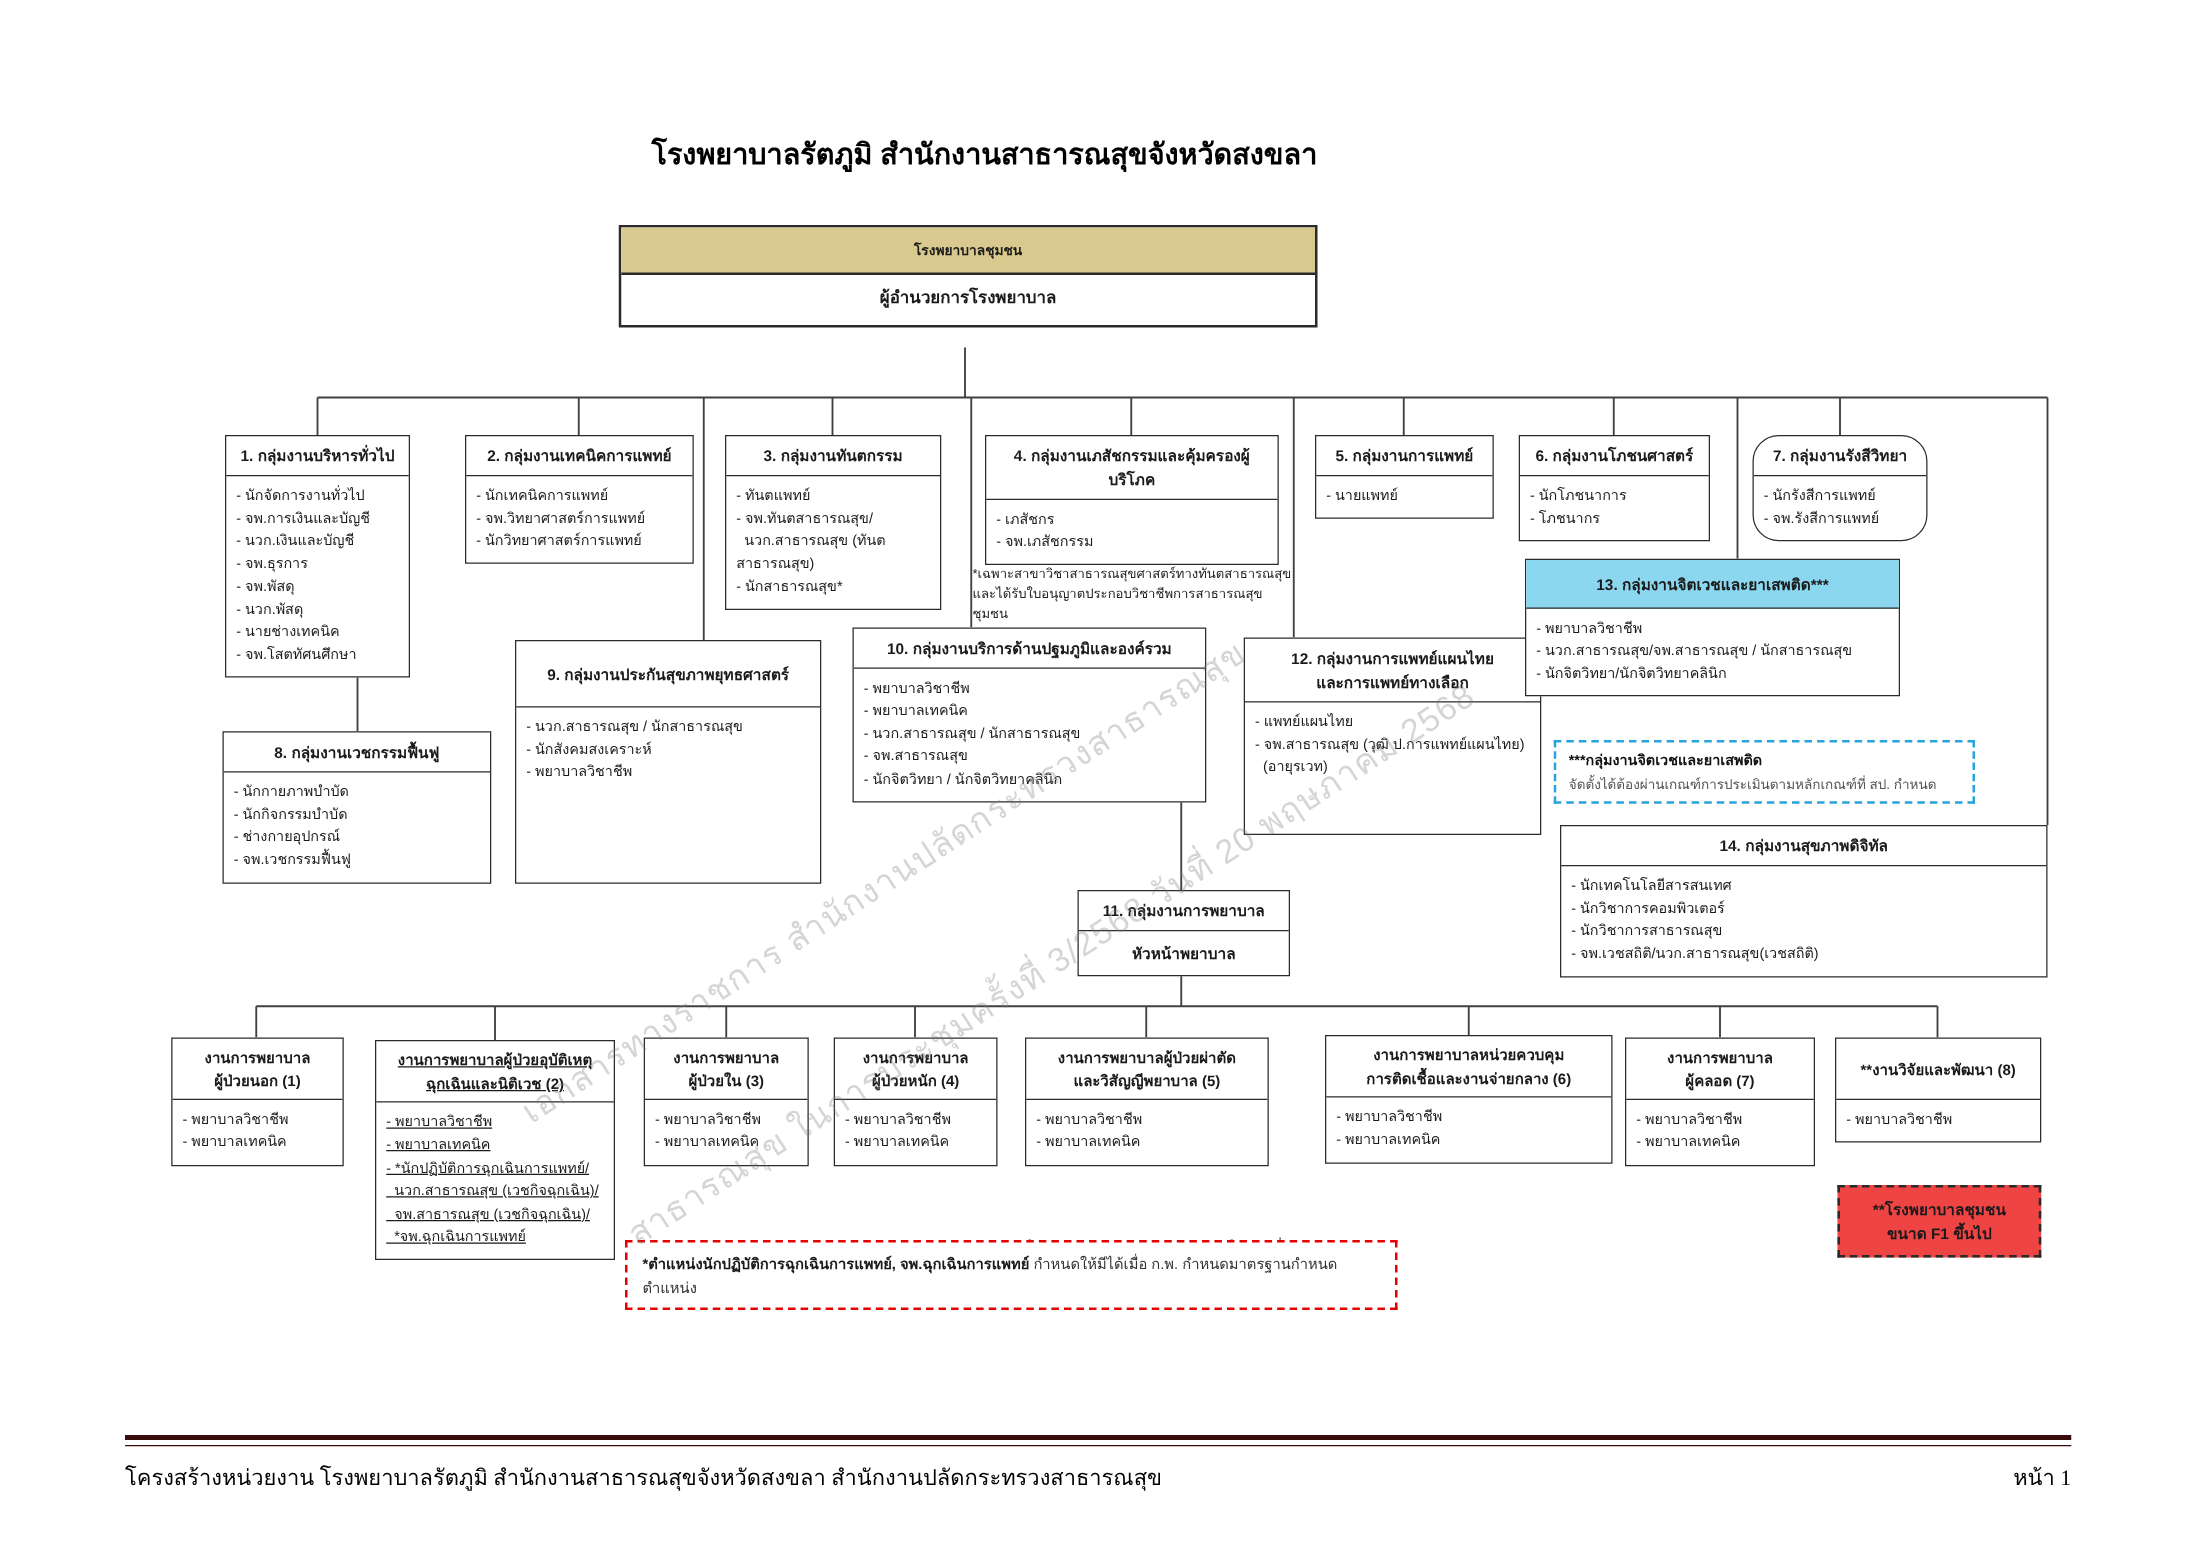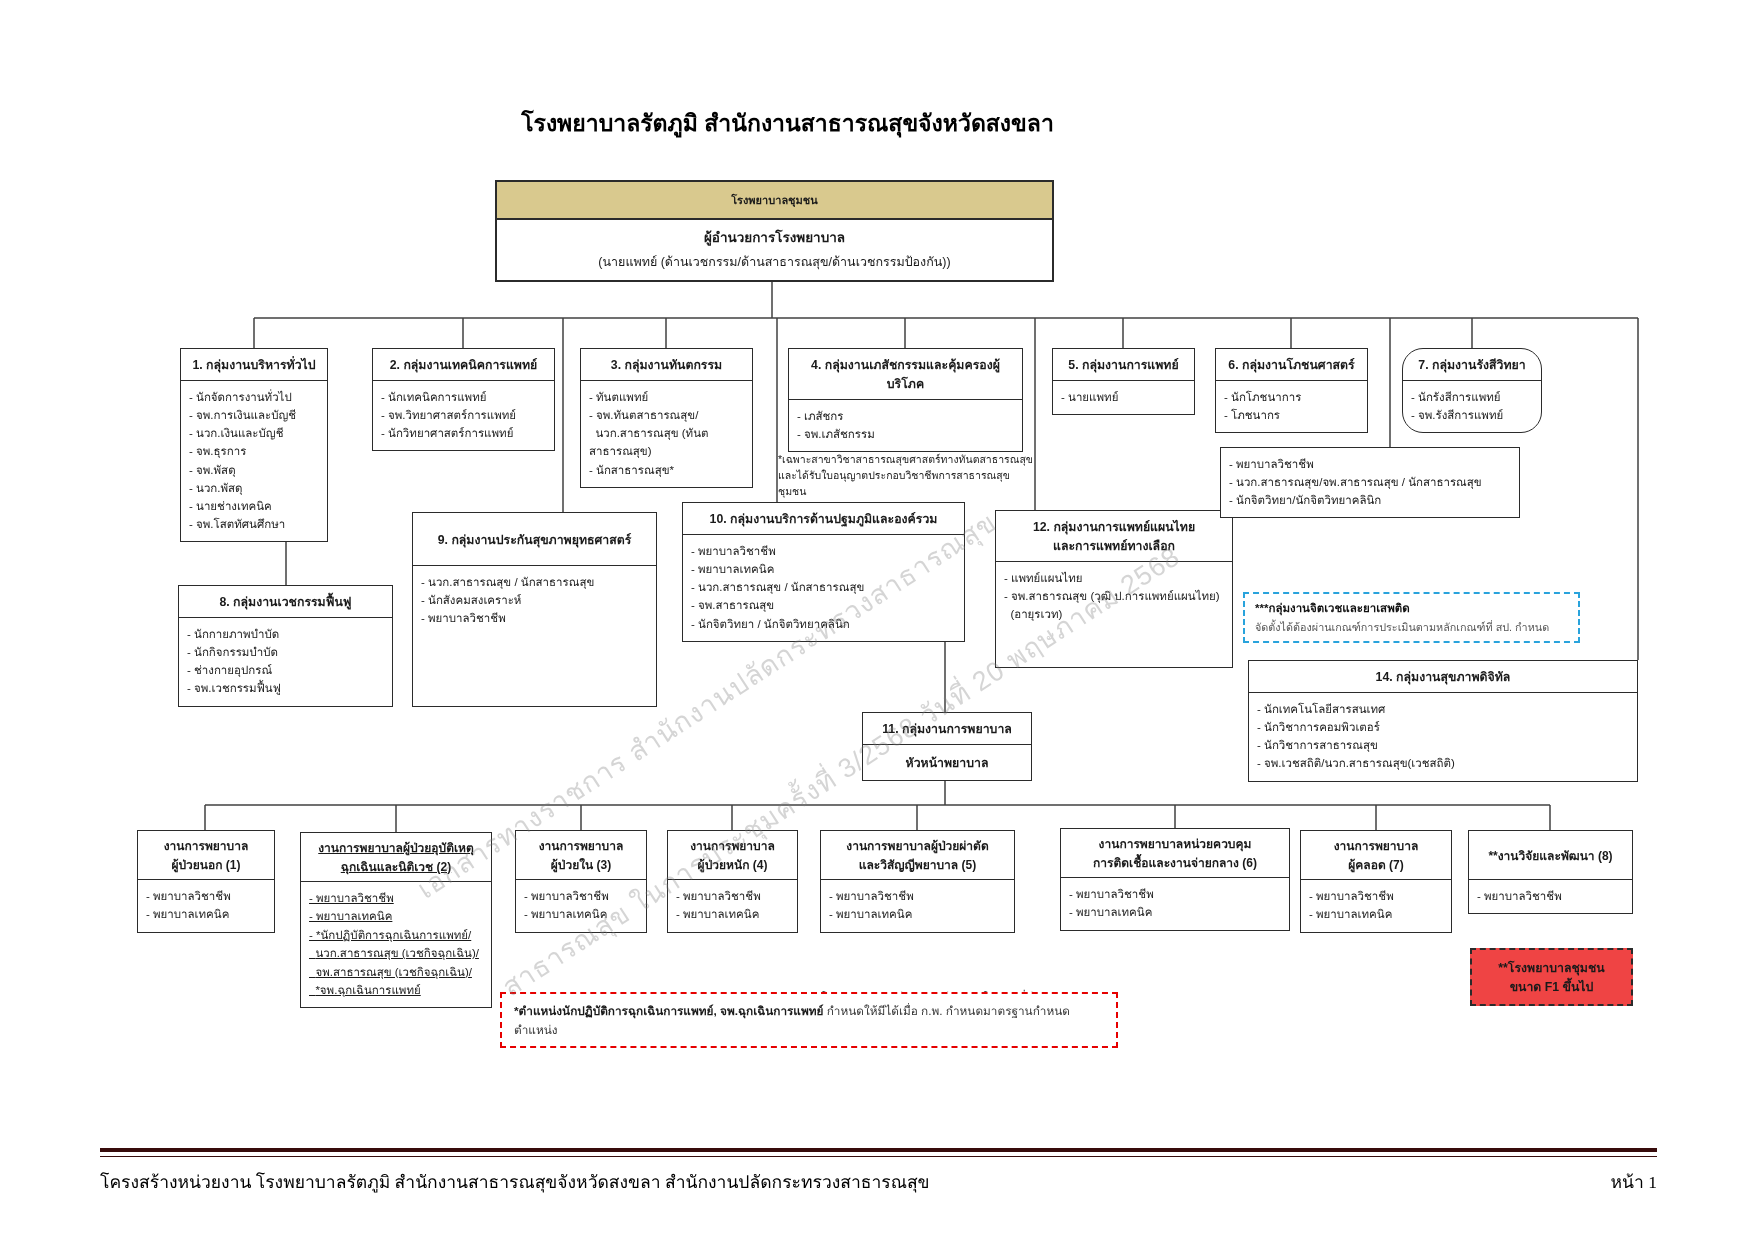--- a/index.html
+++ b/index.html
@@ -88,21 +88,20 @@
       <line x1="1550" y1="805" x2="1550" y2="830"></line>
     </g>
   </svg>
 
   <div class="page-title">โรงพยาบาลรัตภูมิ  สำนักงานสาธารณสุขจังหวัดสงขลา</div>
 
   <div class="root">
     <div class="root-header">โรงพยาบาลชุมชน</div>
     <div class="root-body">
       <div class="root-line1">ผู้อำนวยการโรงพยาบาล</div>
-      <div class="root-line2">(นายแพทย์ (ด้านเวชกรรม/ด้านสาธารณสุข/ด้านเวชกรรมป้องกัน))</div>
     </div>
   </div>
 
   <div class="obox" style="left:180px;top:348px;width:148px;">
     <div class="obox-title">1. กลุ่มงานบริหารทั่วไป</div>
     <div class="obox-body">
         <div class="li">- นักจัดการงานทั่วไป</div>
         <div class="li">- จพ.การเงินและบัญชี</div>
         <div class="li">- นวก.เงินและบัญชี</div>
         <div class="li">- จพ.ธุรการ</div>
@@ -192,20 +191,21 @@
   <div class="obox" style="left:995px;top:510px;width:238px;min-height:158px;">
     <div class="obox-title">12. กลุ่มงานการแพทย์แผนไทย
 และการแพทย์ทางเลือก</div>
     <div class="obox-body">
         <div class="li">- แพทย์แผนไทย</div>
         <div class="li">- จพ.สาธารณสุข (วุฒิ ป.การแพทย์แผนไทย)</div>
         <div class="li">  (อายุรเวท)</div>
       </div>
   </div>
   <div class="obox blue" style="left:1220px;top:447px;width:300px;">
+    <div class="obox-title" style="min-height:26px;">13. กลุ่มงานจิตเวชและยาเสพติด***</div>
     <div class="obox-body">
         <div class="li">- พยาบาลวิชาชีพ</div>
         <div class="li">- นวก.สาธารณสุข/จพ.สาธารณสุข / นักสาธารณสุข</div>
         <div class="li">- นักจิตวิทยา/นักจิตวิทยาคลินิก</div>
       </div>
   </div>
   <div class="note-blue" style="left:1243px;top:592px;width:337px;">
     <div class="nb1">***กลุ่มงานจิตเวชและยาเสพติด</div>
     <div class="nb2">จัดตั้งได้ต้องผ่านเกณฑ์การประเมินตามหลักเกณฑ์ที่ สป. กำหนด</div>
   </div>

